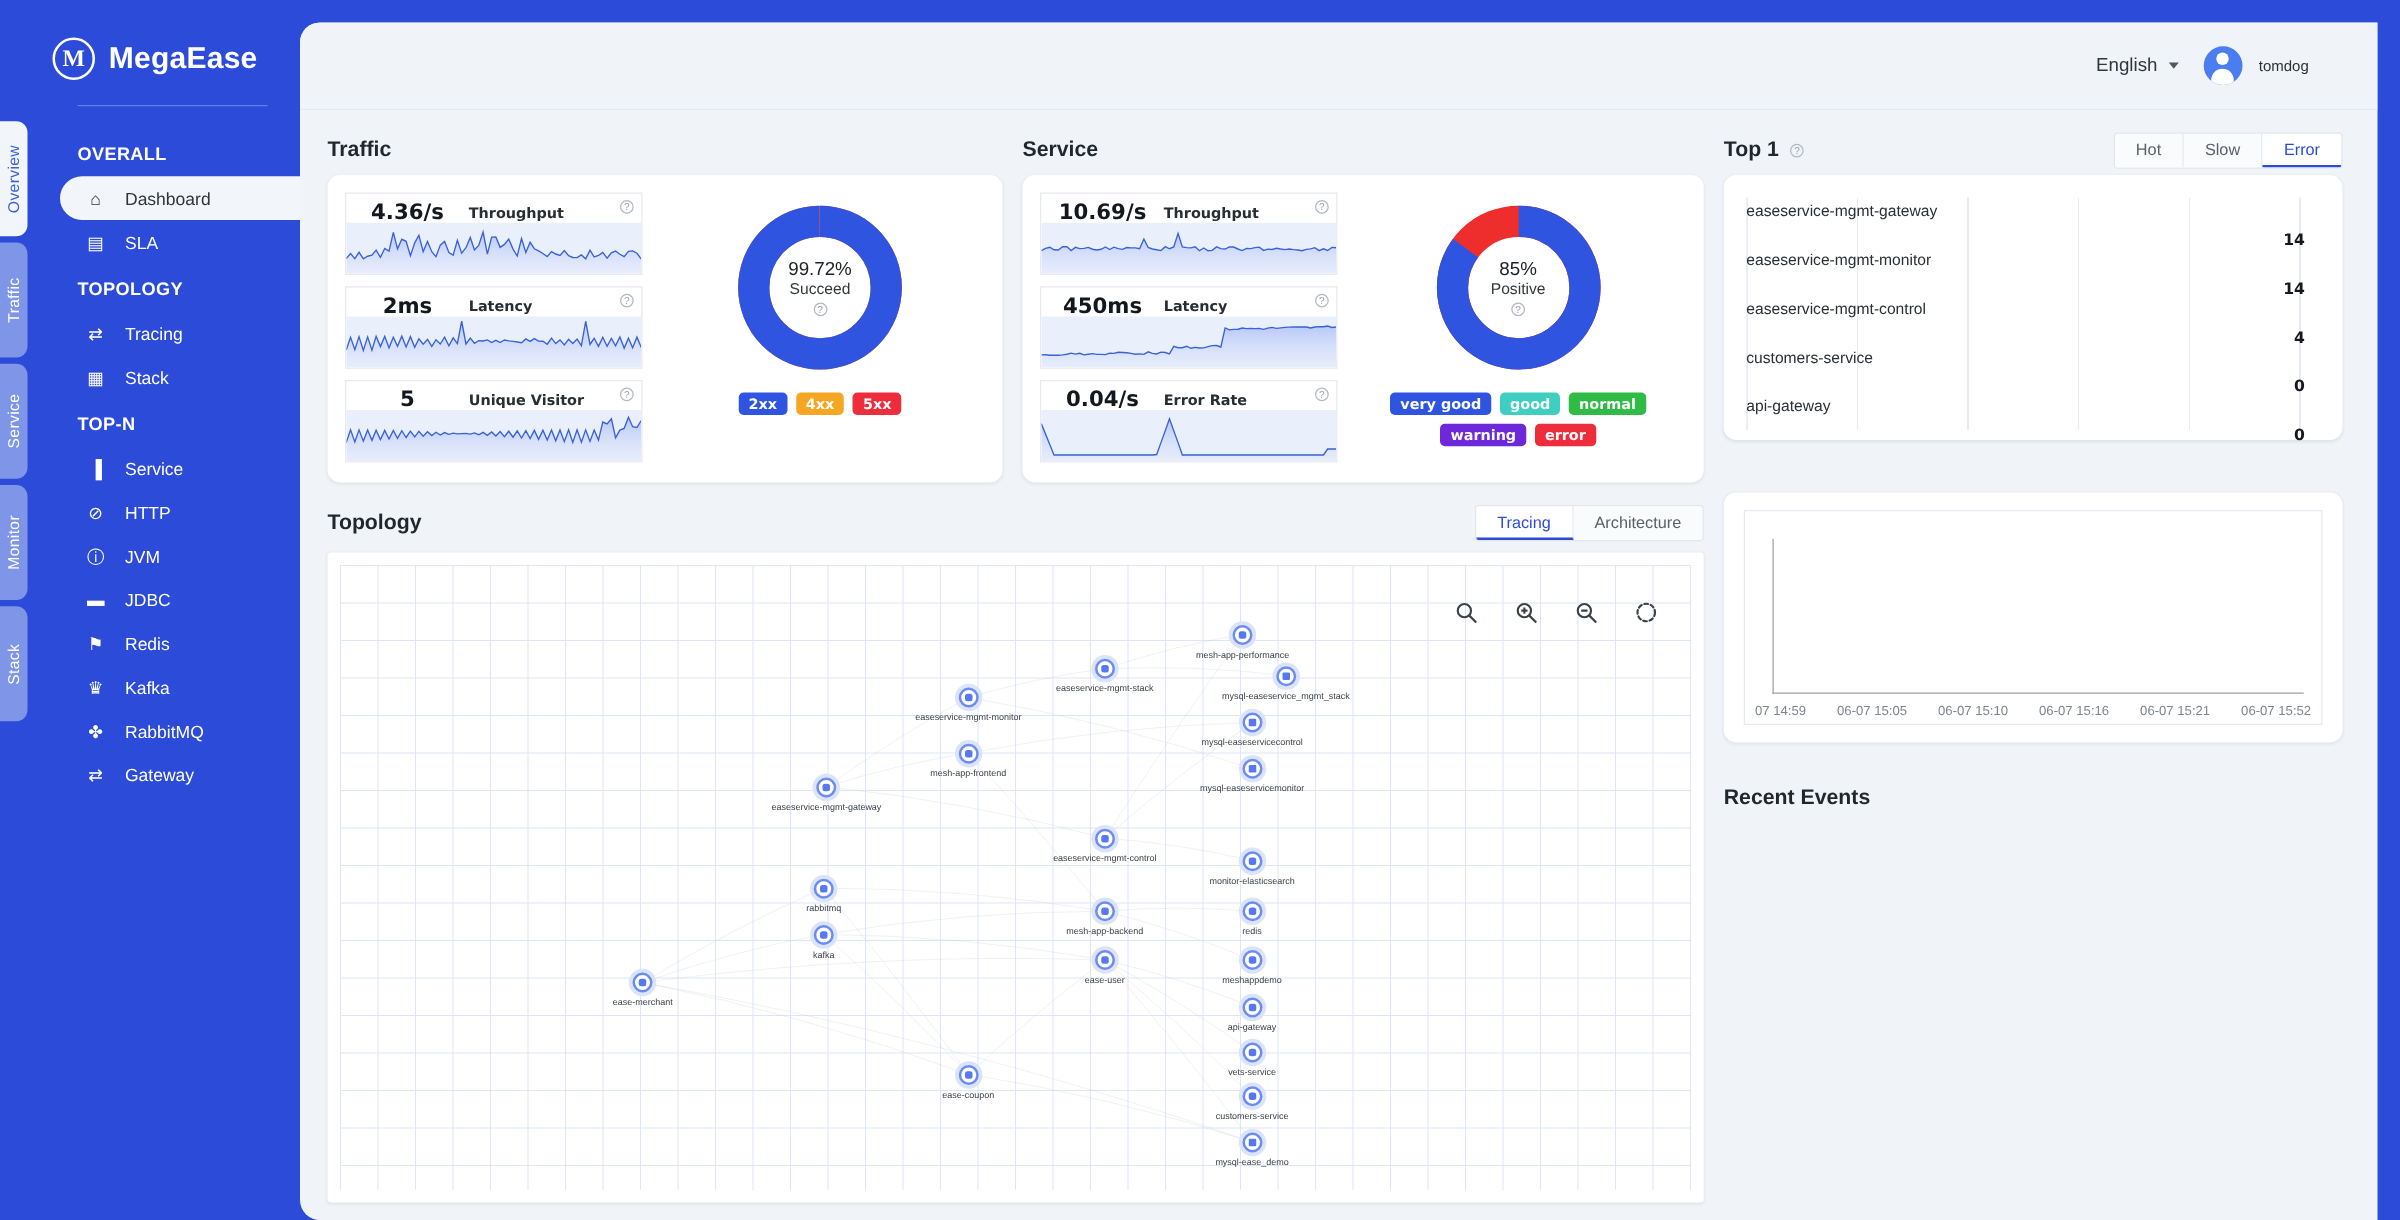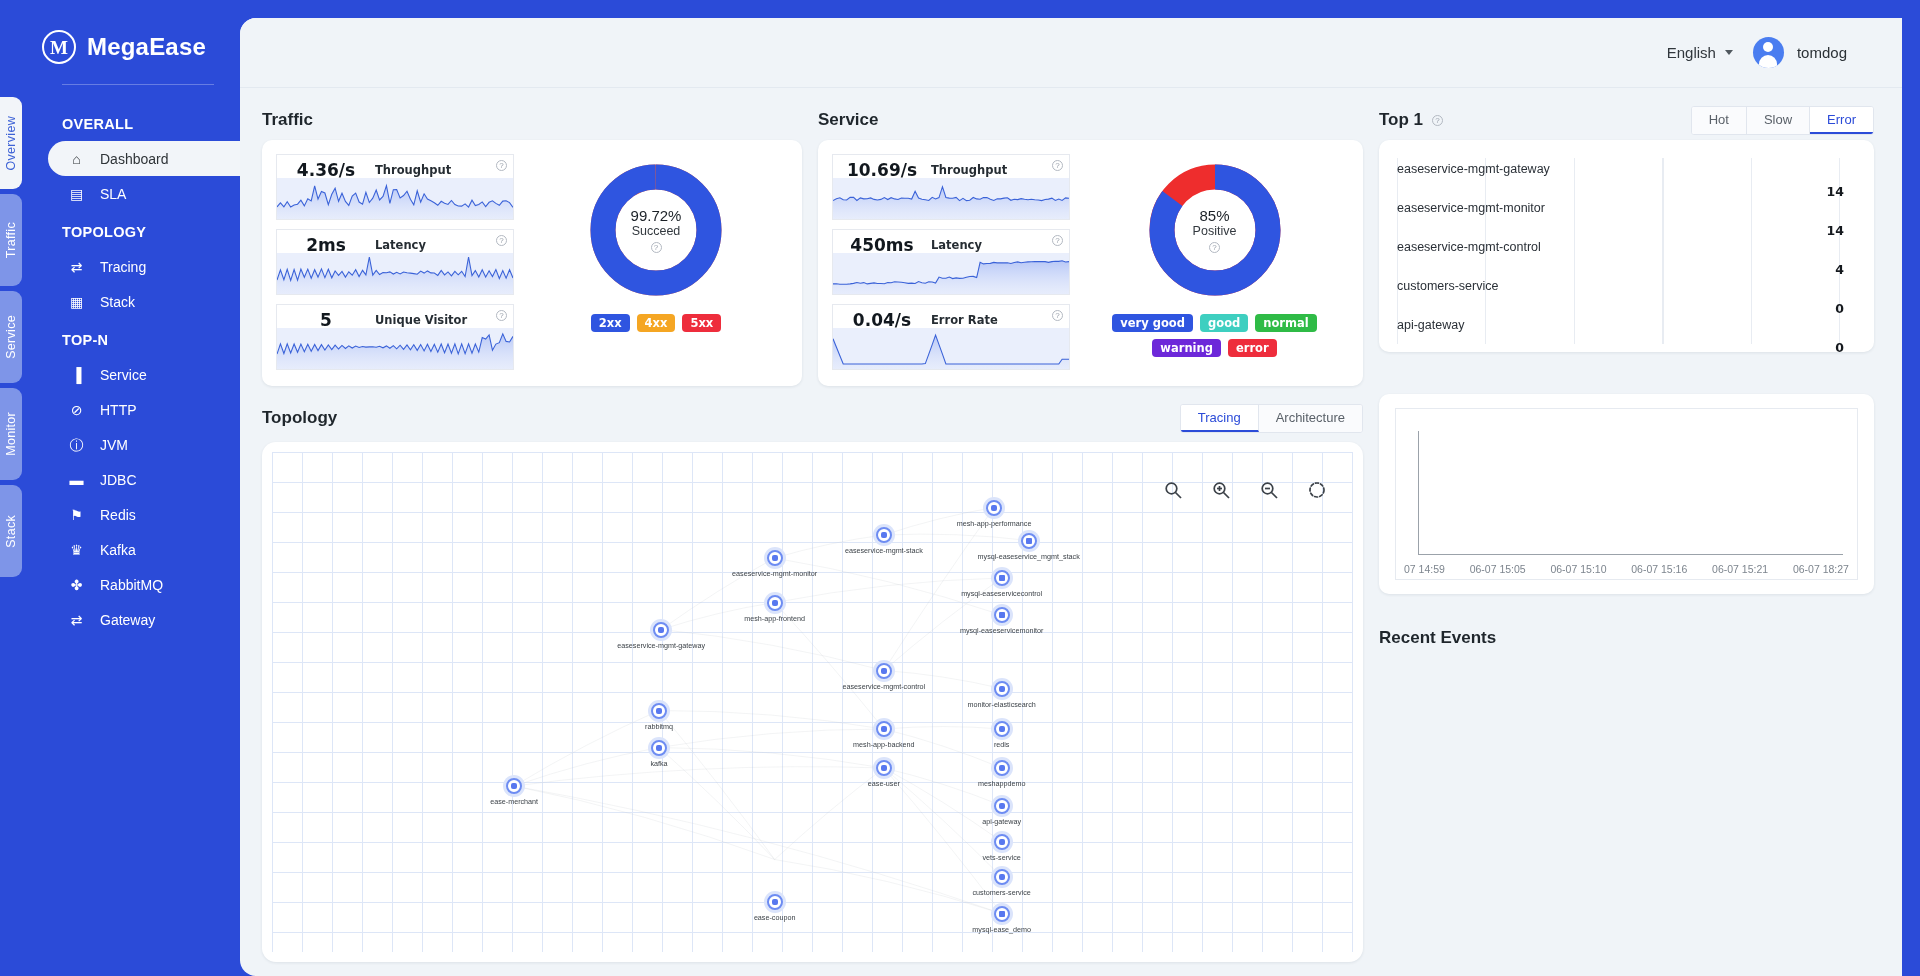--- a/index.html
+++ b/index.html
@@ -87,21 +87,21 @@
   }
   .lang { display:flex; align-items:center; gap:9px; cursor:pointer; font-size:15px; color:#30363c; }
   .caret { width:0;height:0;border-left:4px solid transparent;border-right:4px solid transparent;border-top:5px solid #50585f; }
   .user { display:flex; align-items:center; gap:13px; cursor:pointer; }
   .avatar {
     width:31px;height:31px;border-radius:50%;
     background:#4a7df0; position:relative; overflow:hidden;
   }
   .avatar::before{content:"";position:absolute;left:50%;top:5px;transform:translateX(-50%);width:10px;height:10px;border-radius:50%;background:#fff;}
   .avatar::after{content:"";position:absolute;left:50%;top:18px;transform:translateX(-50%);width:18px;height:14px;border-radius:9px 9px 0 0;background:#fff;}
-  .uname { font-size:15px; color:#2b3136; }
+  .uname { font-size:12px; color:#2b3136; }
 
   .content { padding:12px 28px 0 22px; }
 
   .sect-title { font-size:17px; font-weight:bold; color:#1f262c; }
   .row-head { display:flex; align-items:center; height:40px; }
 
   .grid-top { display:grid; grid-template-columns:540px 545px 1fr; gap:16px; }
   .card {
     background:#fff; border-radius:10px;
     box-shadow:0 1px 3px rgba(26,40,70,.09);
@@ -165,21 +165,21 @@
     background-image:repeating-linear-gradient(to right, #e8ecf2 0 1px, transparent 1px 88.5px);
   }
   .bar-row { position:relative; margin-bottom:8px; }
   .bar-name { font-size:12.5px; color:#2a3037; margin-bottom:2px; }
   .bar-line { display:flex; align-items:flex-end; gap:6px; height:15px;flex-direction:column; }
   .bar-fill { height:15px; background:#4a6cf0; }
   .bar-val { font-size:12.5px; color:#15191e; font-weight:bold; font-family:"DejaVu Sans",sans-serif; }
 
   
   .grid-bottom { display:grid; grid-template-columns:1101px 1fr; gap:16px; margin-top:8px; }
-  .topo-card { background:#fff; border-radius:14px; box-shadow:0 1px 3px rgba(26,40,70,.09); height:520px; padding:10px; }
+  .topo-card { background:#fff; border-radius:3px; box-shadow:0 1px 3px rgba(26,40,70,.09); height:520px; padding:10px; }
   .topo-canvas {
     position:relative; width:100%; height:100%;
     background-image:linear-gradient(to right,#dde6f7 1px,transparent 1px),
                      linear-gradient(to bottom,#dde6f7 1px,transparent 1px);
     background-size:30px 30px;
     overflow:hidden;
   }
   .topo-tools { position:absolute; right:26px; top:28px; display:flex; gap:28px; z-index:5; }
   .tool { width:20px;height:20px; cursor:pointer; color:#3b4148; }
   .node { position:absolute; transform:translate(-50%,-50%); z-index:3; }
@@ -689,21 +689,21 @@
                   <div class="node-lbl">ease-merchant</div>
                 </div>
                 <div class="node" style="left: 67.5%; top: 70.7%;">
                   <div class="node-dot"></div>
                   <div class="node-lbl">api-gateway</div>
                 </div>
                 <div class="node" style="left: 67.5%; top: 77.9%;">
                   <div class="node-dot"></div>
                   <div class="node-lbl">vets-service</div>
                 </div>
-                <div class="node" style="left: 46.5%; top: 81.5%; margin-top: 42px;">
+                <div class="node" style="left: 46.5%; top: 81.5%;">
                   <div class="node-dot"></div>
                   <div class="node-lbl">ease-coupon</div>
                 </div>
                 <div class="node" style="left: 67.5%; top: 85%;">
                   <div class="node-dot"></div>
                   <div class="node-lbl">customers-service</div>
                 </div>
                 <div class="node" style="left: 67.5%; top: 92.3%;">
                   <div class="node-dot db"></div>
                   <div class="node-lbl">mysql-ease_demo</div>
@@ -716,21 +716,21 @@
           <div class="alert-card">
             <div class="alert-plot">
               <div class="alert-yaxis"></div>
               <div class="alert-axis"></div>
               <div class="alert-ticks" id="alert-ticks">
                   <span>07 14:59</span>
                   <span>06-07 15:05</span>
                   <span>06-07 15:10</span>
                   <span>06-07 15:16</span>
                   <span>06-07 15:21</span>
-                  <span>06-07 18:27</span>
+                  <span>06-07 15:52</span>
                 </div>
             </div>
           </div>
           <div class="row-head recent-title" style="height:44px">
             <div class="sect-title">Recent Events</div>
           </div>
         </div>
       </div>
 
     </div>

